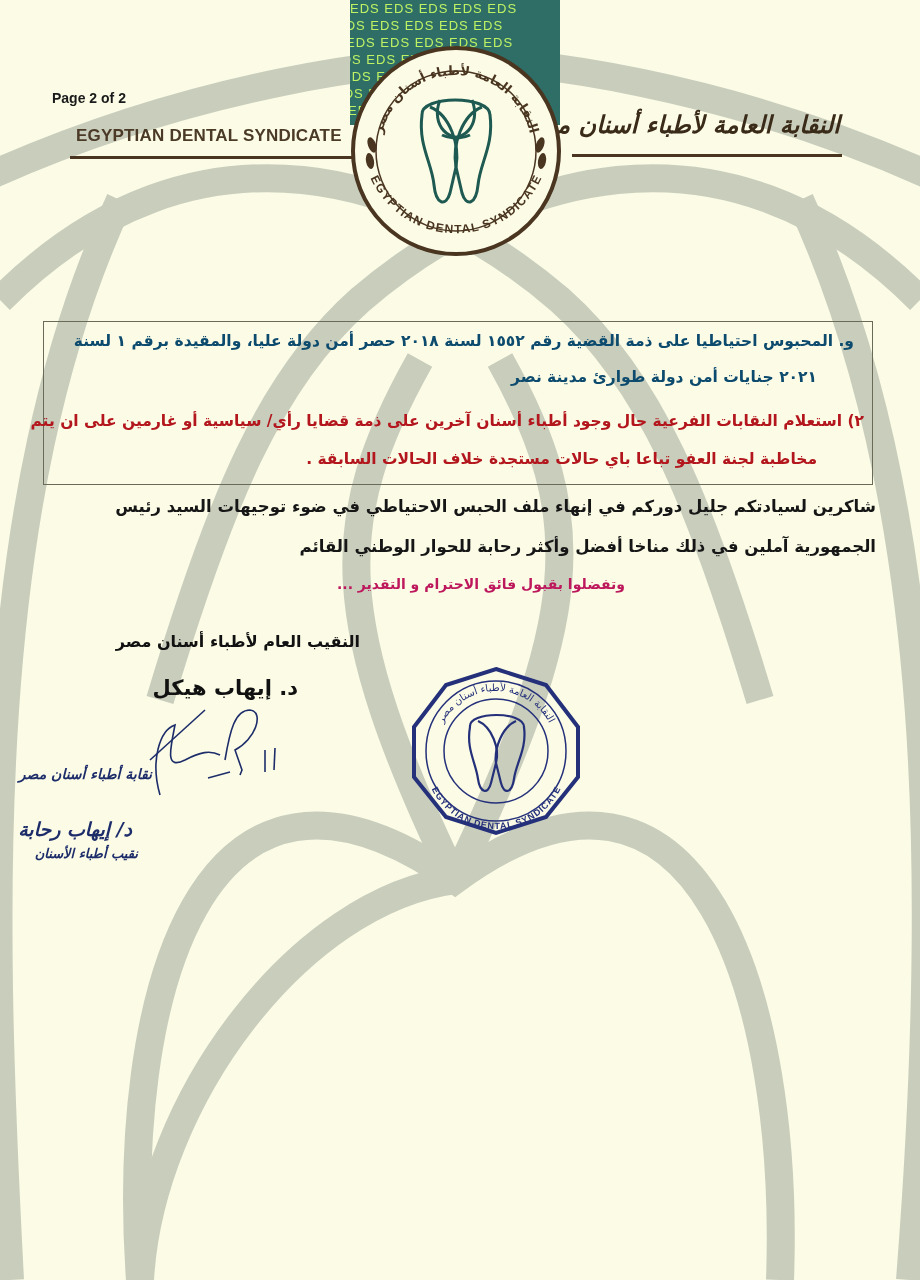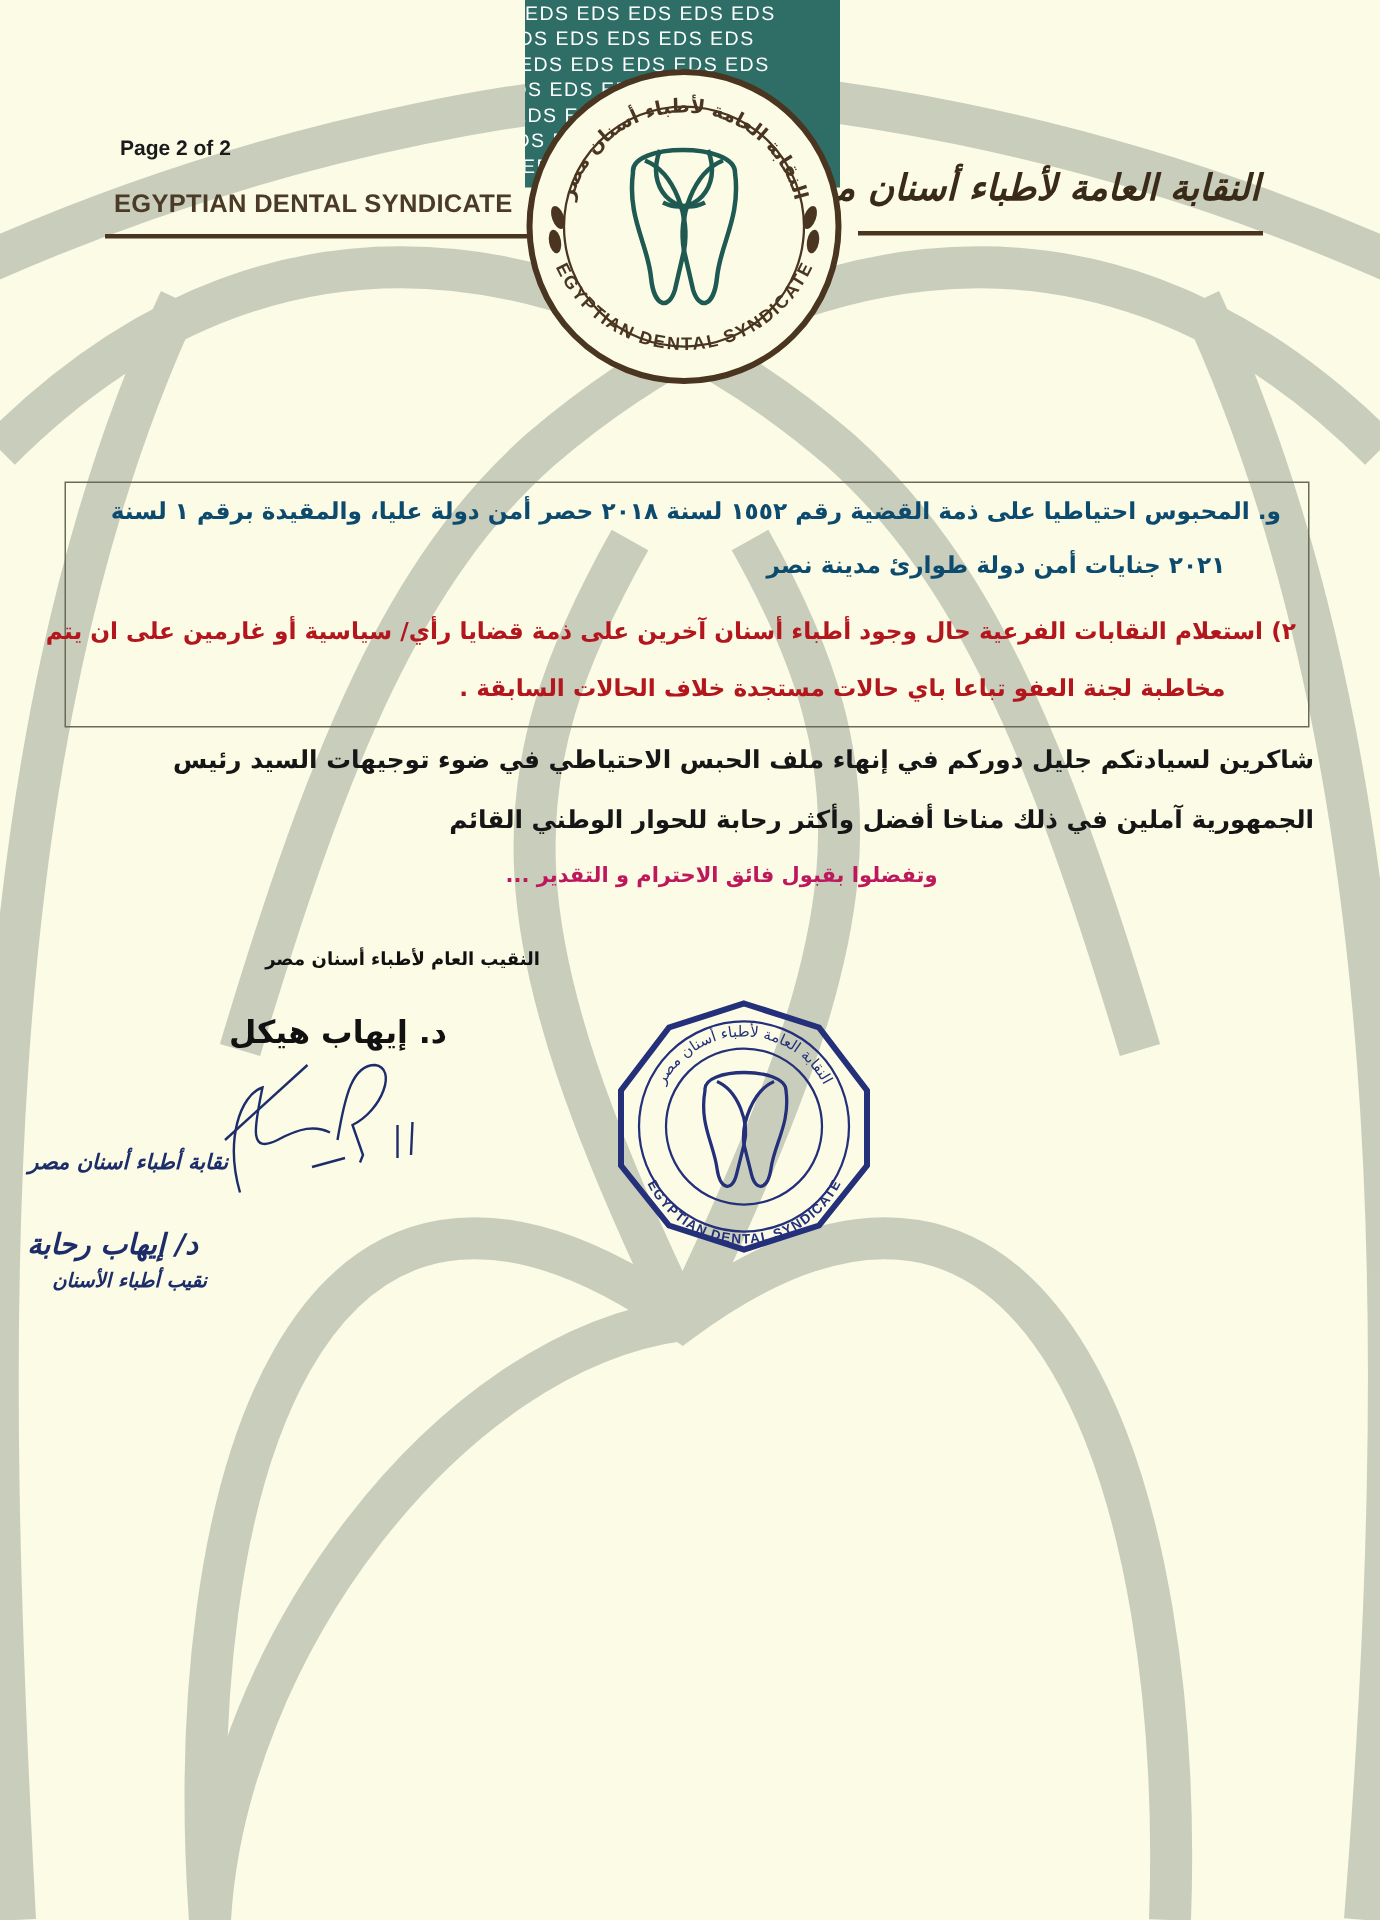--- a/index.html
+++ b/index.html
@@ -4,44 +4,44 @@
 <style>
   html, body { margin: 0; padding: 0; }
   body {
     width: 920px; height: 1280px; position: relative; overflow: hidden;
     background: #fbfbe6;
     font-family: "DejaVu Sans", sans-serif;
   }
   .watermark { position: absolute; left: 0; top: 0; width: 920px; height: 1280px; z-index: 0; }
   .layer { position: absolute; z-index: 2; }
 
-  .page-num { left: 52px; top: 90px; font-family: "Liberation Sans", sans-serif; font-weight: bold; font-size: 14px; color: #1a1a1a; margin-left: 28px; }
+  .page-num { left: 52px; top: 90px; font-family: "Liberation Sans", sans-serif; font-weight: bold; font-size: 14px; color: #1a1a1a; }
   .en-name { left: 76px; top: 126px; font-family: "Liberation Sans", sans-serif; font-weight: bold; font-size: 17px; color: #4a3a26; letter-spacing: 0.2px; }
   .rule-left { left: 70px; top: 156px; width: 290px; height: 3px; background: #4a3520; }
   .rule-right { left: 572px; top: 154px; width: 270px; height: 3px; background: #4a3520; }
   .ar-name { right: 80px; top: 110px; direction: rtl; font-family: "DejaVu Serif", serif; font-style: italic; font-weight: bold; font-size: 24px; color: #3a2a18; }
 
   .eds-band { left: 350px; top: 0; width: 210px; height: 125px; background: #2e6e66; overflow: hidden; }
-  .eds-band .row { font-family: "Liberation Sans", sans-serif; font-size: 13px; color: #ffffff; white-space: nowrap; line-height: 17px; letter-spacing: 1px; }
+  .eds-band .row { font-family: "Liberation Sans", sans-serif; font-size: 13px; color: #bef264; white-space: nowrap; line-height: 17px; letter-spacing: 1px; }
 
   .logo { left: 350px; top: 45px; width: 212px; height: 212px; }
   .stamp { left: 408px; top: 665px; width: 176px; height: 172px; }
 
   .box {
     left: 43px; top: 321px; width: 830px; height: 164px;
     border: 1.5px solid #6a6a58; box-sizing: border-box;
   }
   .box-line { position: absolute; right: 18px; direction: rtl; font-weight: bold; white-space: nowrap; font-size: 15.5px; }
   .blue { color: #0c4a6e; }
   .red { color: #b3161c; }
 
   .body-line { position: absolute; right: 44px; direction: rtl; font-weight: bold; white-space: nowrap; color: #161616; font-size: 16.5px; }
   .closing { font-size: 14px; color: #be185d; font-weight: bold; }
 
-  .sig-title { right: 560px; top: 632px; direction: rtl; font-weight: bold; font-size: 12px; color: #111; }
+  .sig-title { right: 560px; top: 632px; direction: rtl; font-weight: bold; font-size: 16px; color: #111; }
   .sig-name { right: 622px; top: 676px; direction: rtl; font-weight: bold; font-size: 21px; color: #111; }
 
   .signature { left: 130px; top: 700px; width: 160px; height: 100px; }
   .handwritten { direction: rtl; font-family: "DejaVu Serif", serif; font-style: italic; color: #1d2d6a; white-space: nowrap; font-weight: bold; }
   .hw1 { right: 768px; top: 766px; font-size: 14px; }
   .hw2 { right: 788px; top: 818px; font-size: 19px; }
   .hw3 { right: 782px; top: 846px; font-size: 13px; }
 </style>
 </head>
 <body>

